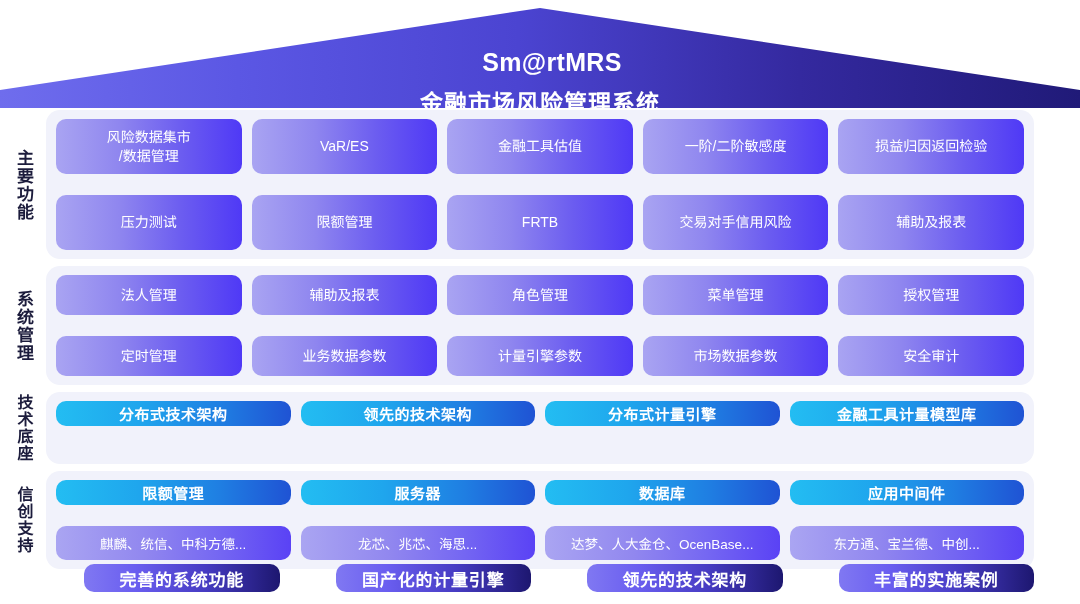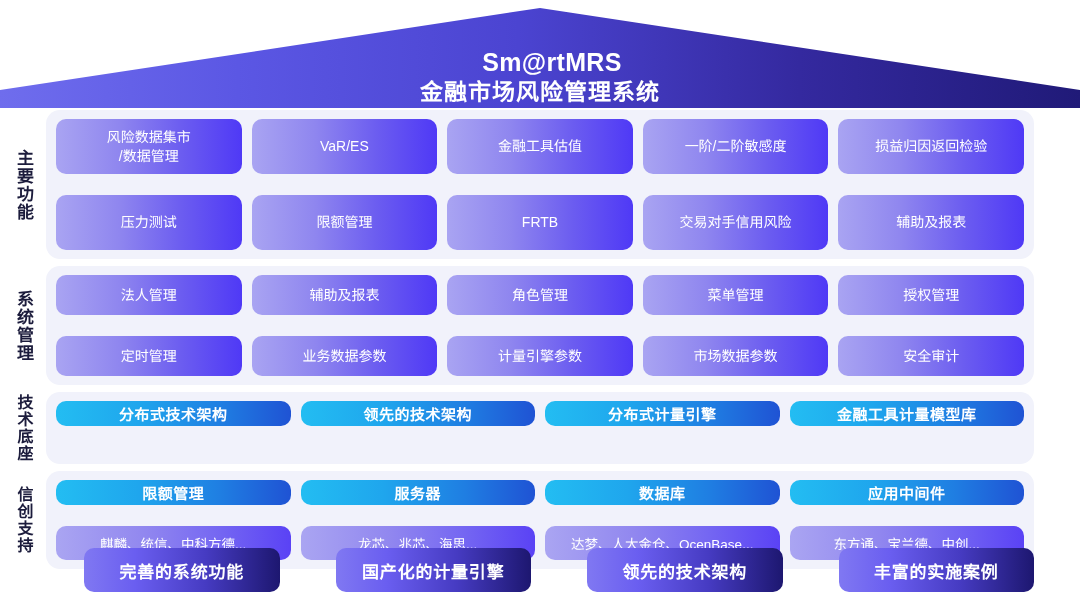--- a/index.html
+++ b/index.html
@@ -47,20 +47,21 @@
   .roof-title-en {
     font-size: 25px;
     font-weight: bold;
     letter-spacing: .3px;
     padding-left: 24px;
   }
   .roof-title-cn {
     font-size: 23px;
     font-weight: bold;
     letter-spacing: 1px;
+    margin-top: 11px;
   }
 
   
   .stack {
     position: absolute;
     left: 0;
     top: 110px;
     width: 1080px;
   }
 
@@ -155,21 +156,21 @@
   .footer {
     position: absolute;
     left: 46px;
     right: 46px;
     bottom: 12px;
     display: flex;
     gap: 18px;
   }
   .footer-card {
     flex: 1;
-    height: 44px;
+    height: 28px;
     border-radius: 10px;
     display: flex;
     align-items: center;
     justify-content: center;
     color: #ffffff;
     font-size: 17px;
     font-weight: bold;
     letter-spacing: .8px;
     background: linear-gradient(90deg, #8078f2 0%, #6a5ef0 26%, #463bc2 62%, #1d1770 100%);
     margin-left: 38px;

